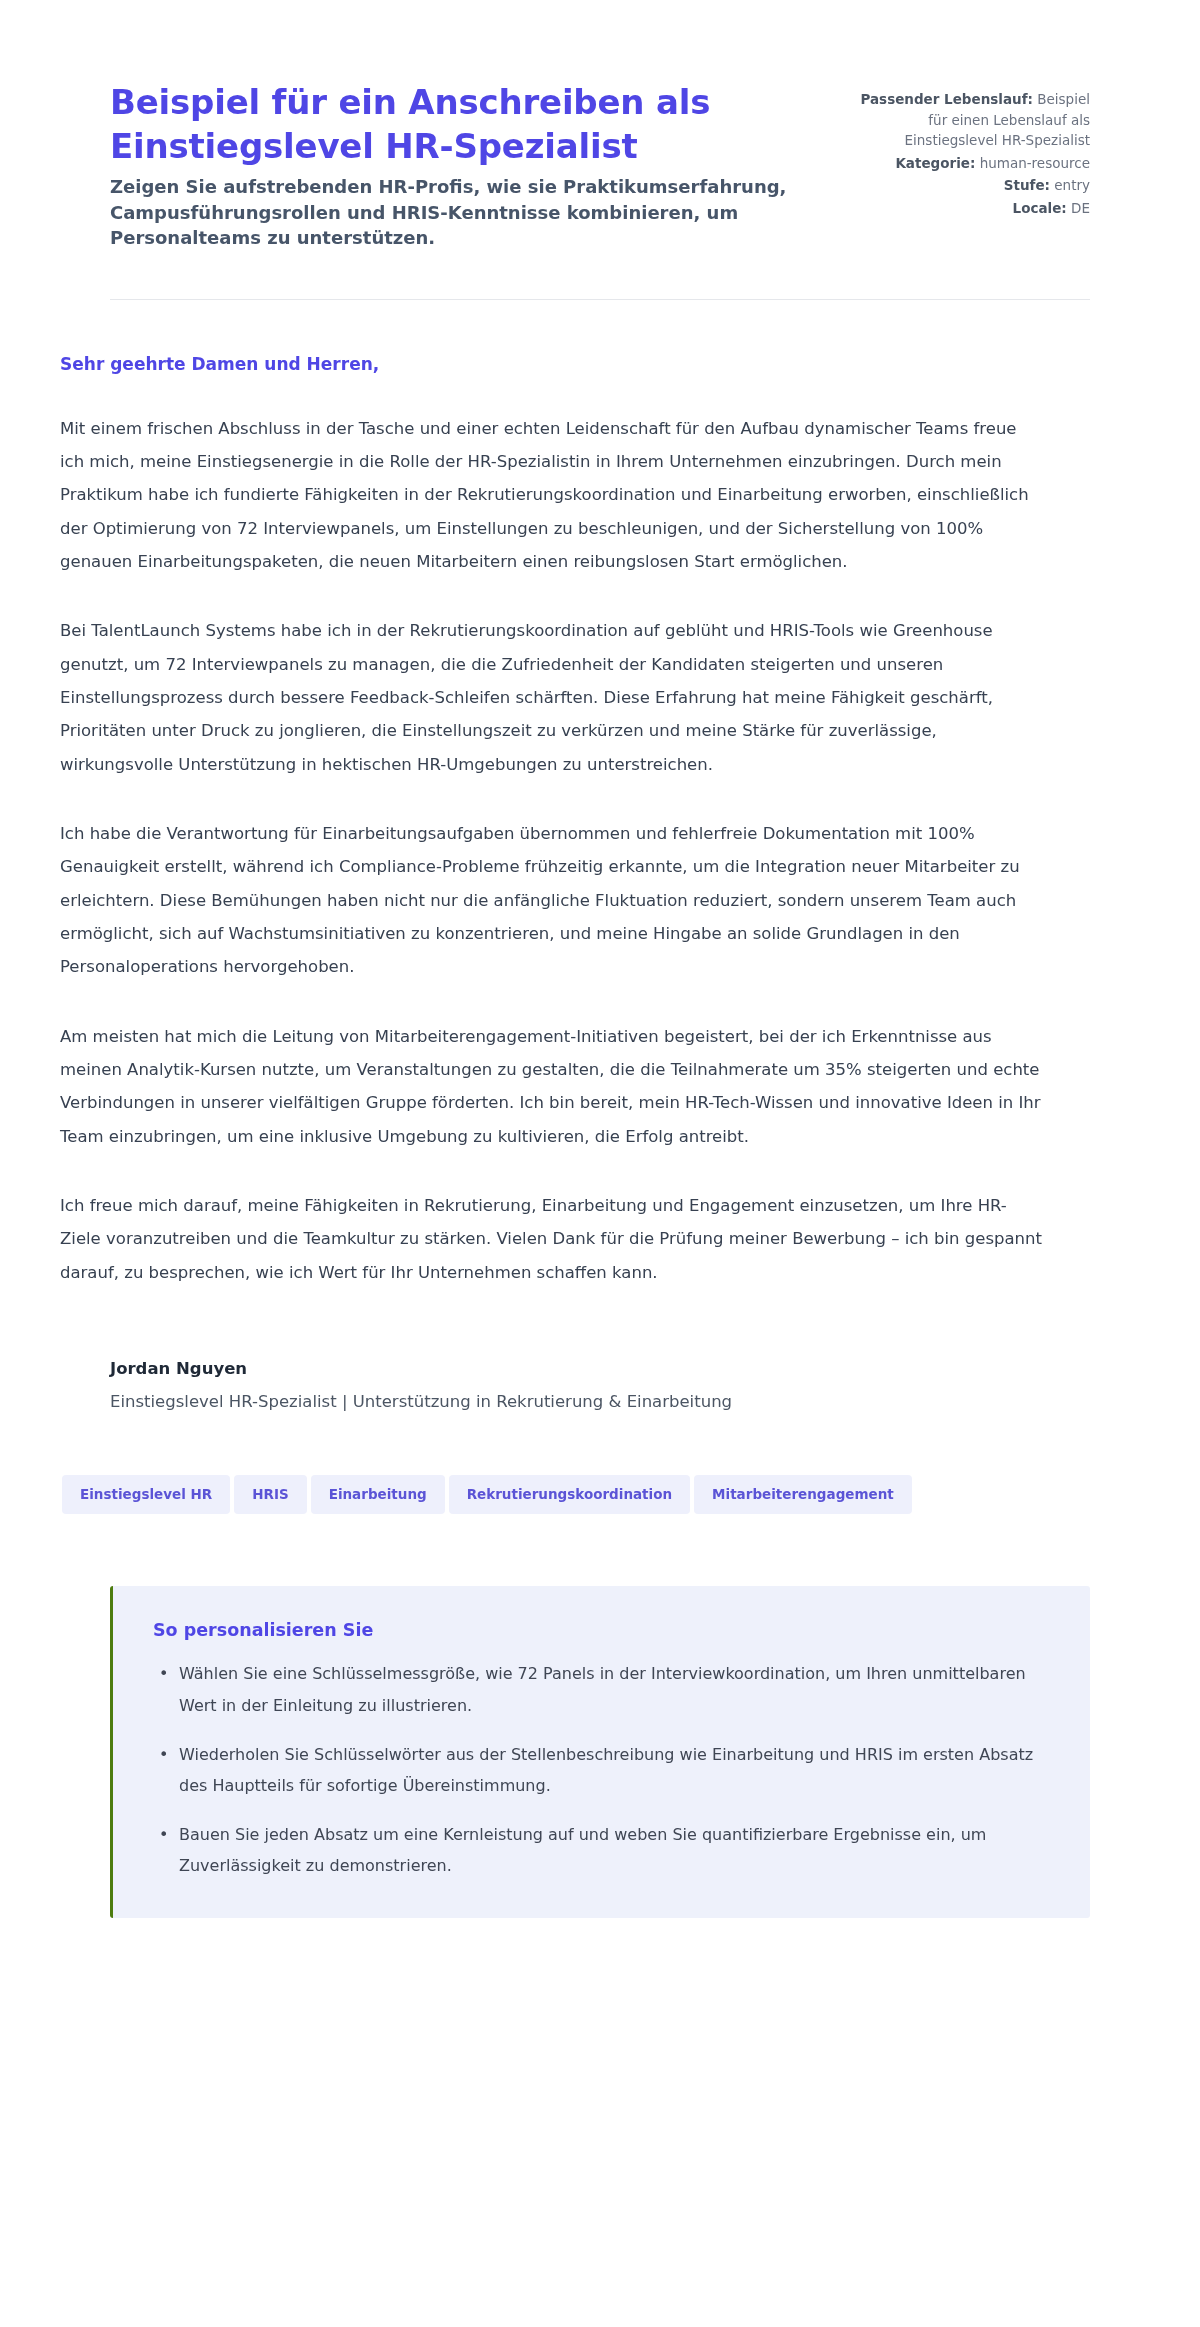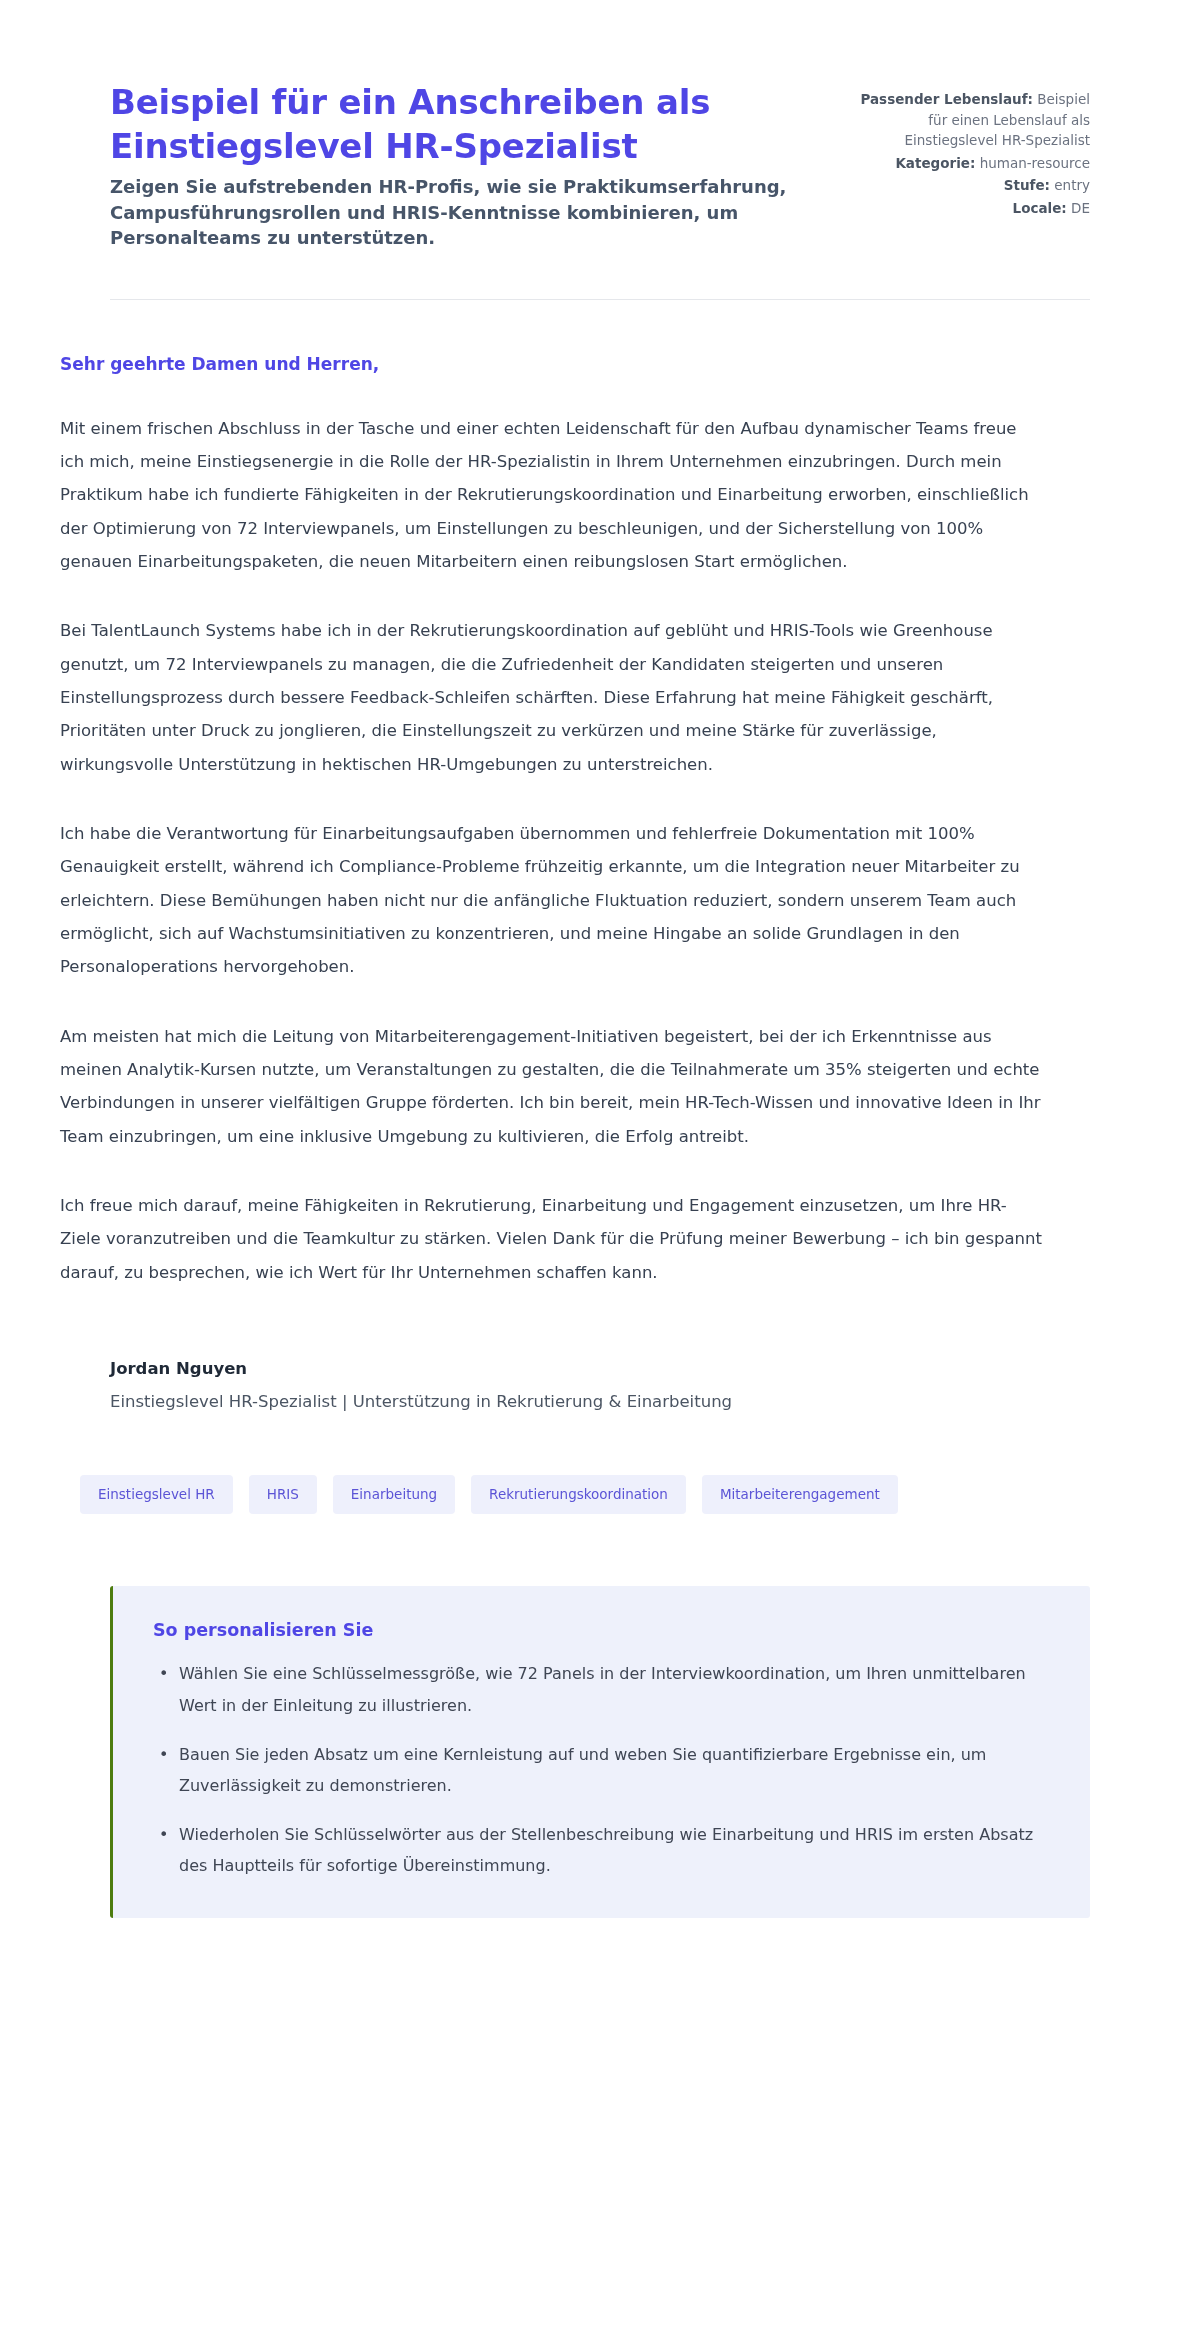--- a/index.html
+++ b/index.html
@@ -109,24 +109,25 @@
   .sig-role {
     font-size: 16.5px;
     color: #4b5563;
     margin: 0;
   }
 
   
   .tags {
     display: flex;
     flex-wrap: wrap;
-    gap: 16px;
-    padding: 0 80px;
+    gap: 4px;
+    padding: 0 62px;
     box-sizing: border-box;
     margin-top: 64px;
+    font-weight: bold;
   }
   .tag {
     background: #eef0fc;
     color: #5b54d6;
     font-size: 13.5px;
     line-height: 1;
     padding: 13px 18px;
     border-radius: 4px;
     white-space: nowrap;
   }
@@ -222,18 +223,18 @@
     <span class="tag">HRIS</span>
     <span class="tag">Einarbeitung</span>
     <span class="tag">Rekrutierungskoordination</span>
     <span class="tag">Mitarbeiterengagement</span>
   </div>
 
   <div class="callout">
     <p class="callout-title">So personalisieren Sie</p>
     <ul class="callout-list">
       <li>Wählen Sie eine Schlüsselmessgröße, wie 72 Panels in der Interviewkoordination, um Ihren unmittelbaren Wert in der Einleitung zu illustrieren.</li>
+      <li>Wiederholen Sie Schlüsselwörter aus der Stellenbeschreibung wie Einarbeitung und HRIS im ersten Absatz des Hauptteils für sofortige Übereinstimmung.</li>
       <li>Bauen Sie jeden Absatz um eine Kernleistung auf und weben Sie quantifizierbare Ergebnisse ein, um Zuverlässigkeit zu demonstrieren.</li>
-      <li>Wiederholen Sie Schlüsselwörter aus der Stellenbeschreibung wie Einarbeitung und HRIS im ersten Absatz des Hauptteils für sofortige Übereinstimmung.</li>
     </ul>
   </div>
 
 </div>
 
 </body></html>

